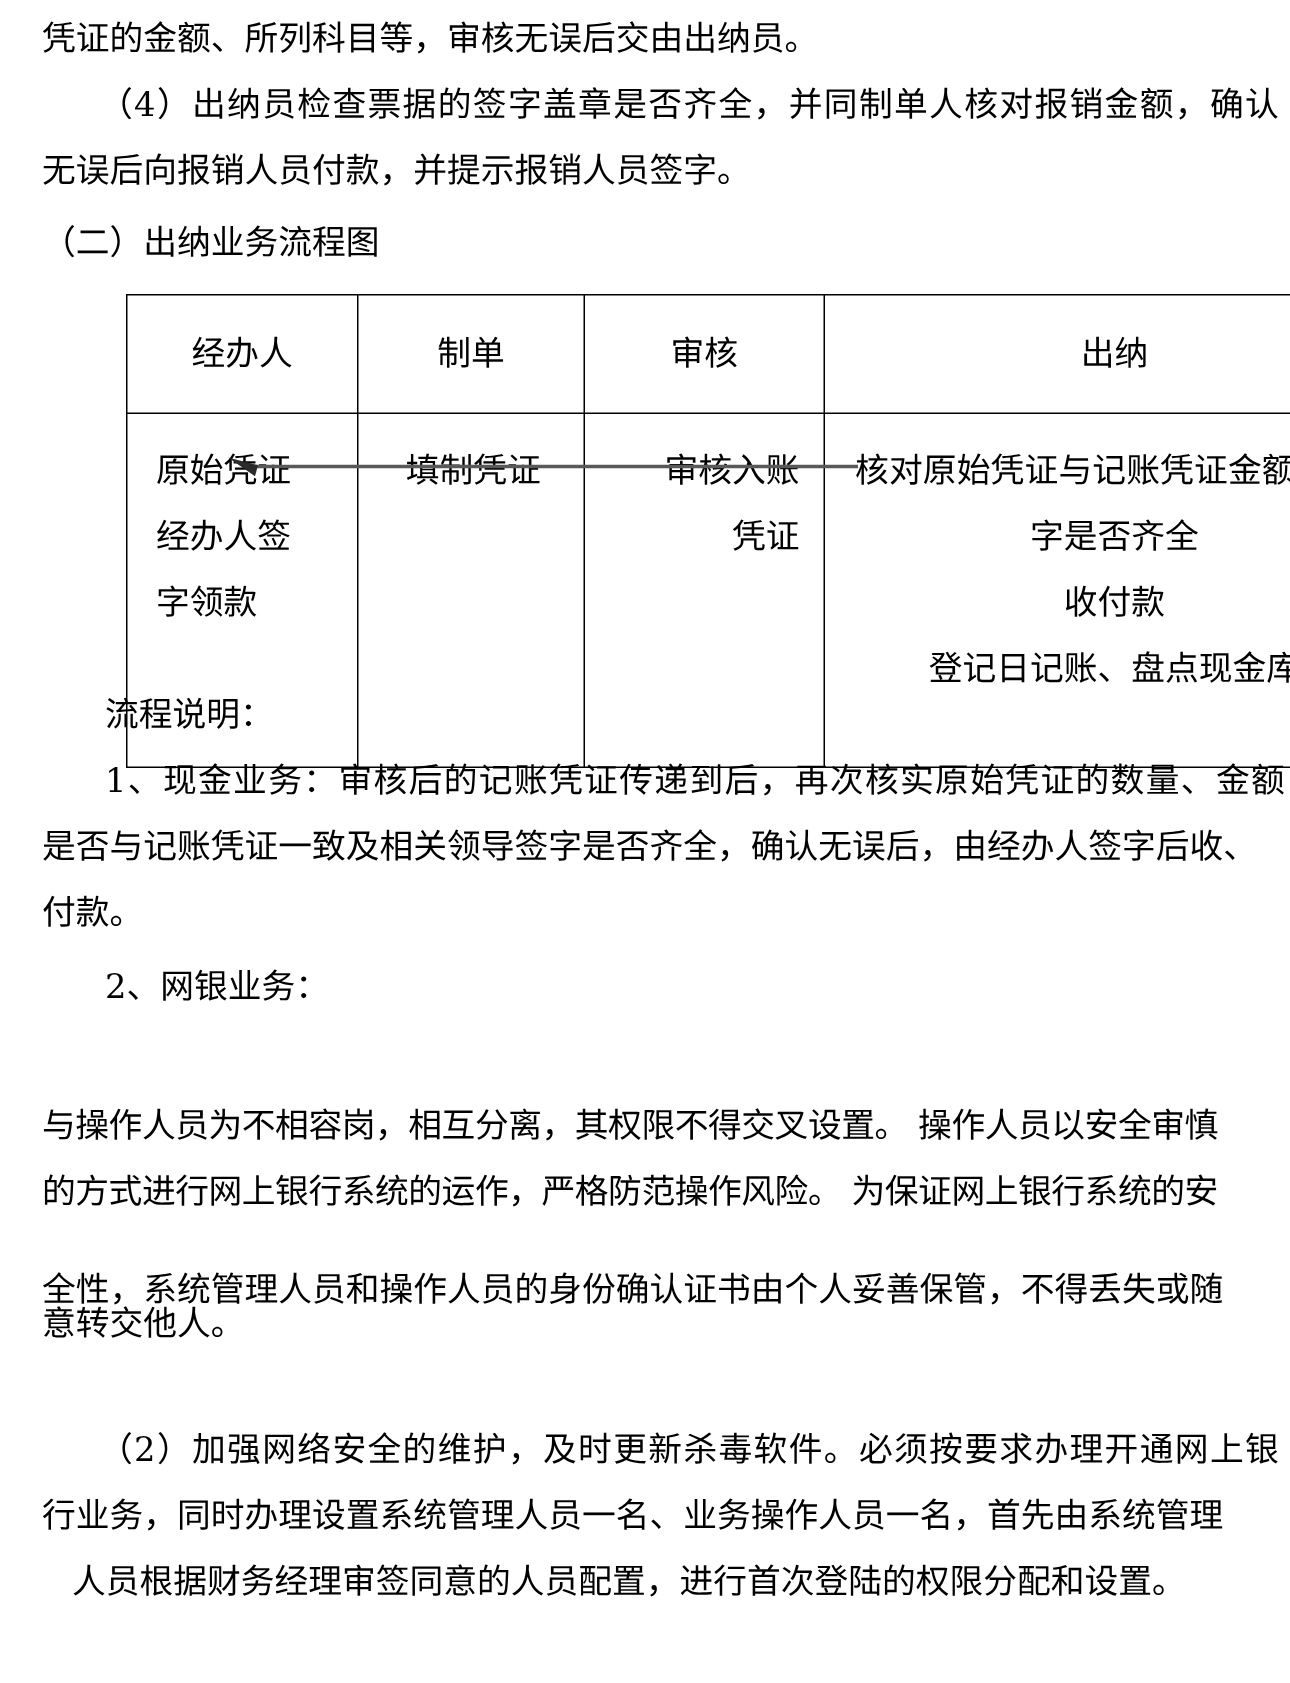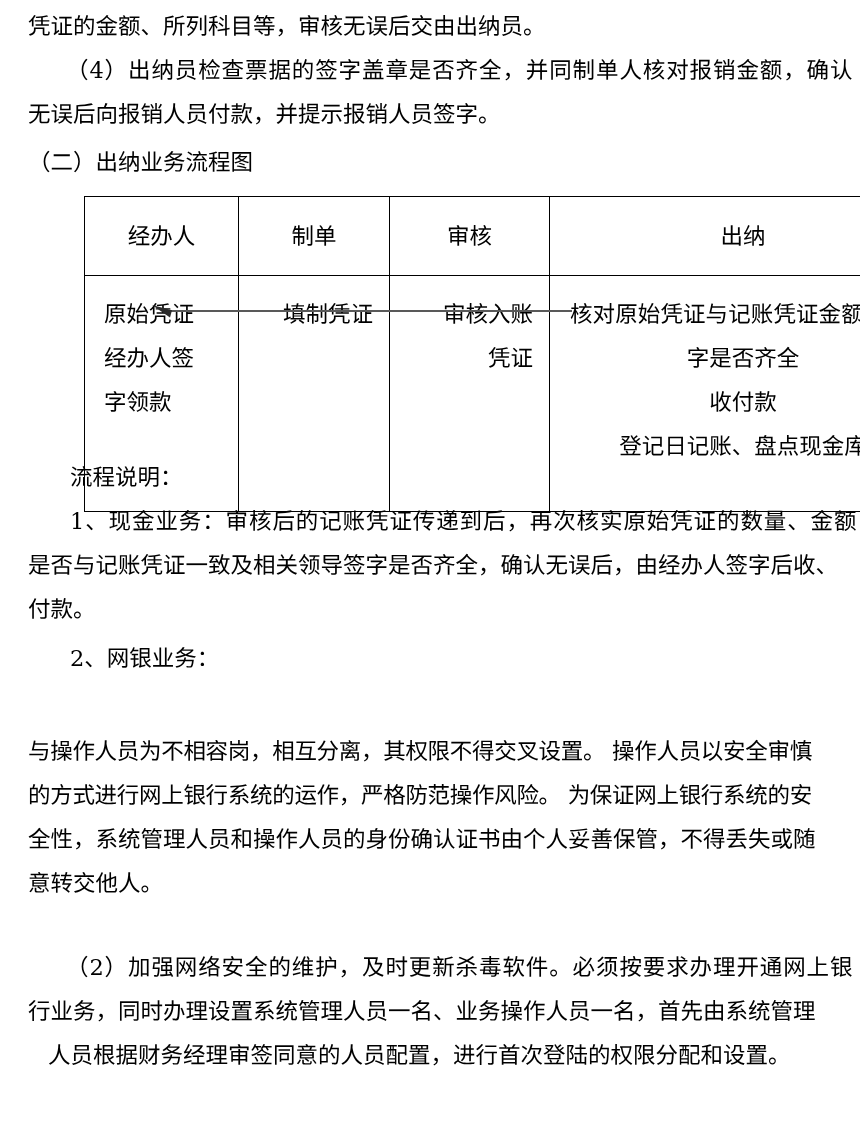--- a/index.html
+++ b/index.html
@@ -84,21 +84,21 @@
     padding: 0;
     margin: 0;
   }
   .cell-lines .cl {
     height: 44px;
     line-height: 44px;
     white-space: nowrap;
     overflow: visible;
   }
   .cell-a .cl { text-align: left;  padding-left: 3px; }
-  .cell-b .cl { text-align: right;  padding-left: 3px; }
+  .cell-b .cl { text-align: center;  padding-left: 3px; }
   .cell-c .cl { text-align: right; }
   .cell-d .cl { text-align: center; }
   .cell-d .cl.first { text-align: left; padding-left: 4px; letter-spacing: 0.1px;}
 
   
   .arrow-layer {
     position: absolute;
     left: 0;
     top: 0;
     width: 860px;
@@ -175,21 +175,21 @@
 
   <div class="line ls0" style="top:587px;">付款。</div>
 
   <div class="line indent ls0" style="top:636px; left:70px;">2、网银业务：</div>
 
 
   <div class="line lsn" style="top:729px;">与操作人员为不相容岗，相互分离，其权限不得交叉设置。 操作人员以安全审慎</div>
 
   <div class="line lsn" style="top:773px;">的方式进行网上银行系统的运作，严格防范操作风险。 为保证网上银行系统的安</div>
 
-  <div class="line ls0" style="top:817px;">全性，系统管理人员和操作人员的身份确认证书由个人妥善保管，不得丢失或随</div>
+  <div class="line ls0" style="top:838px;">全性，系统管理人员和操作人员的身份确认证书由个人妥善保管，不得丢失或随</div>
 
   <div class="line ls0" style="top:861px;">意转交他人。</div>
 
   <div class="line indent ls1" style="top:945px; left:66px;">（2）加强网络安全的维护，及时更新杀毒软件。必须按要求办理开通网上银</div>
 
   <div class="line ls0" style="top:989px;">行业务，同时办理设置系统管理人员一名、业务操作人员一名，首先由系统管理</div>
 
   <div class="line ls0" style="top:1033px;margin-left:20px;">人员根据财务经理审签同意的人员配置，进行首次登陆的权限分配和设置。</div>
 
 </div>

